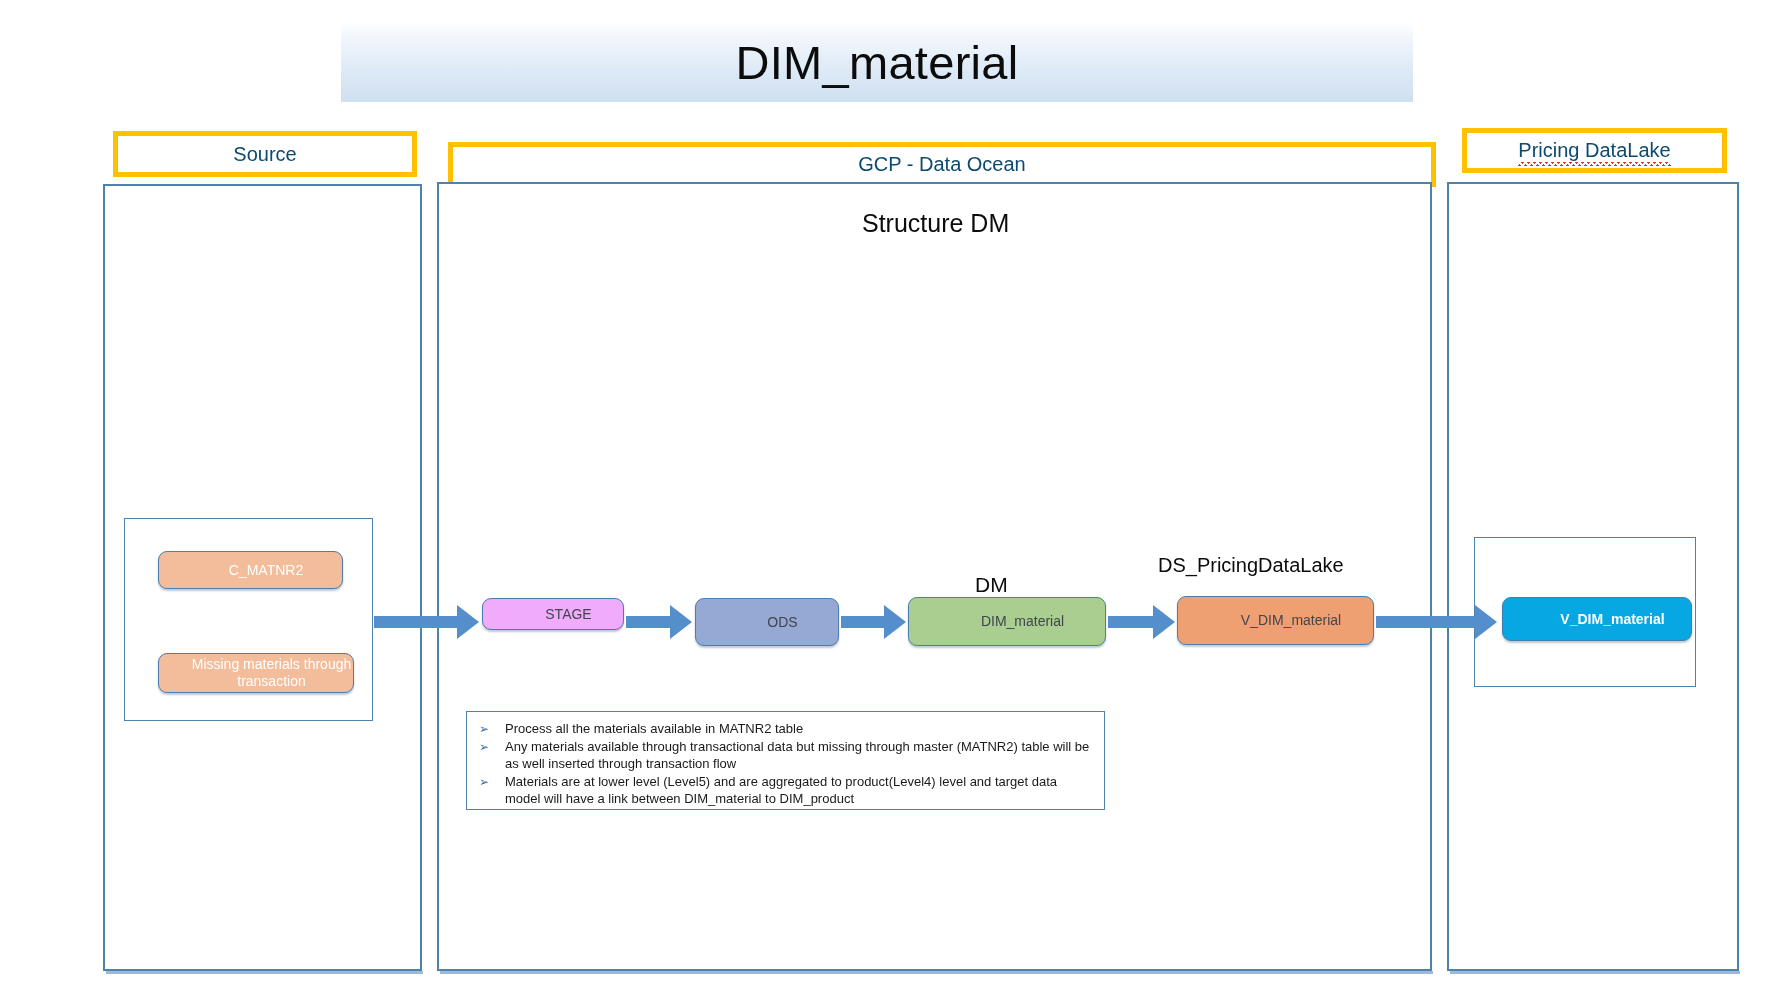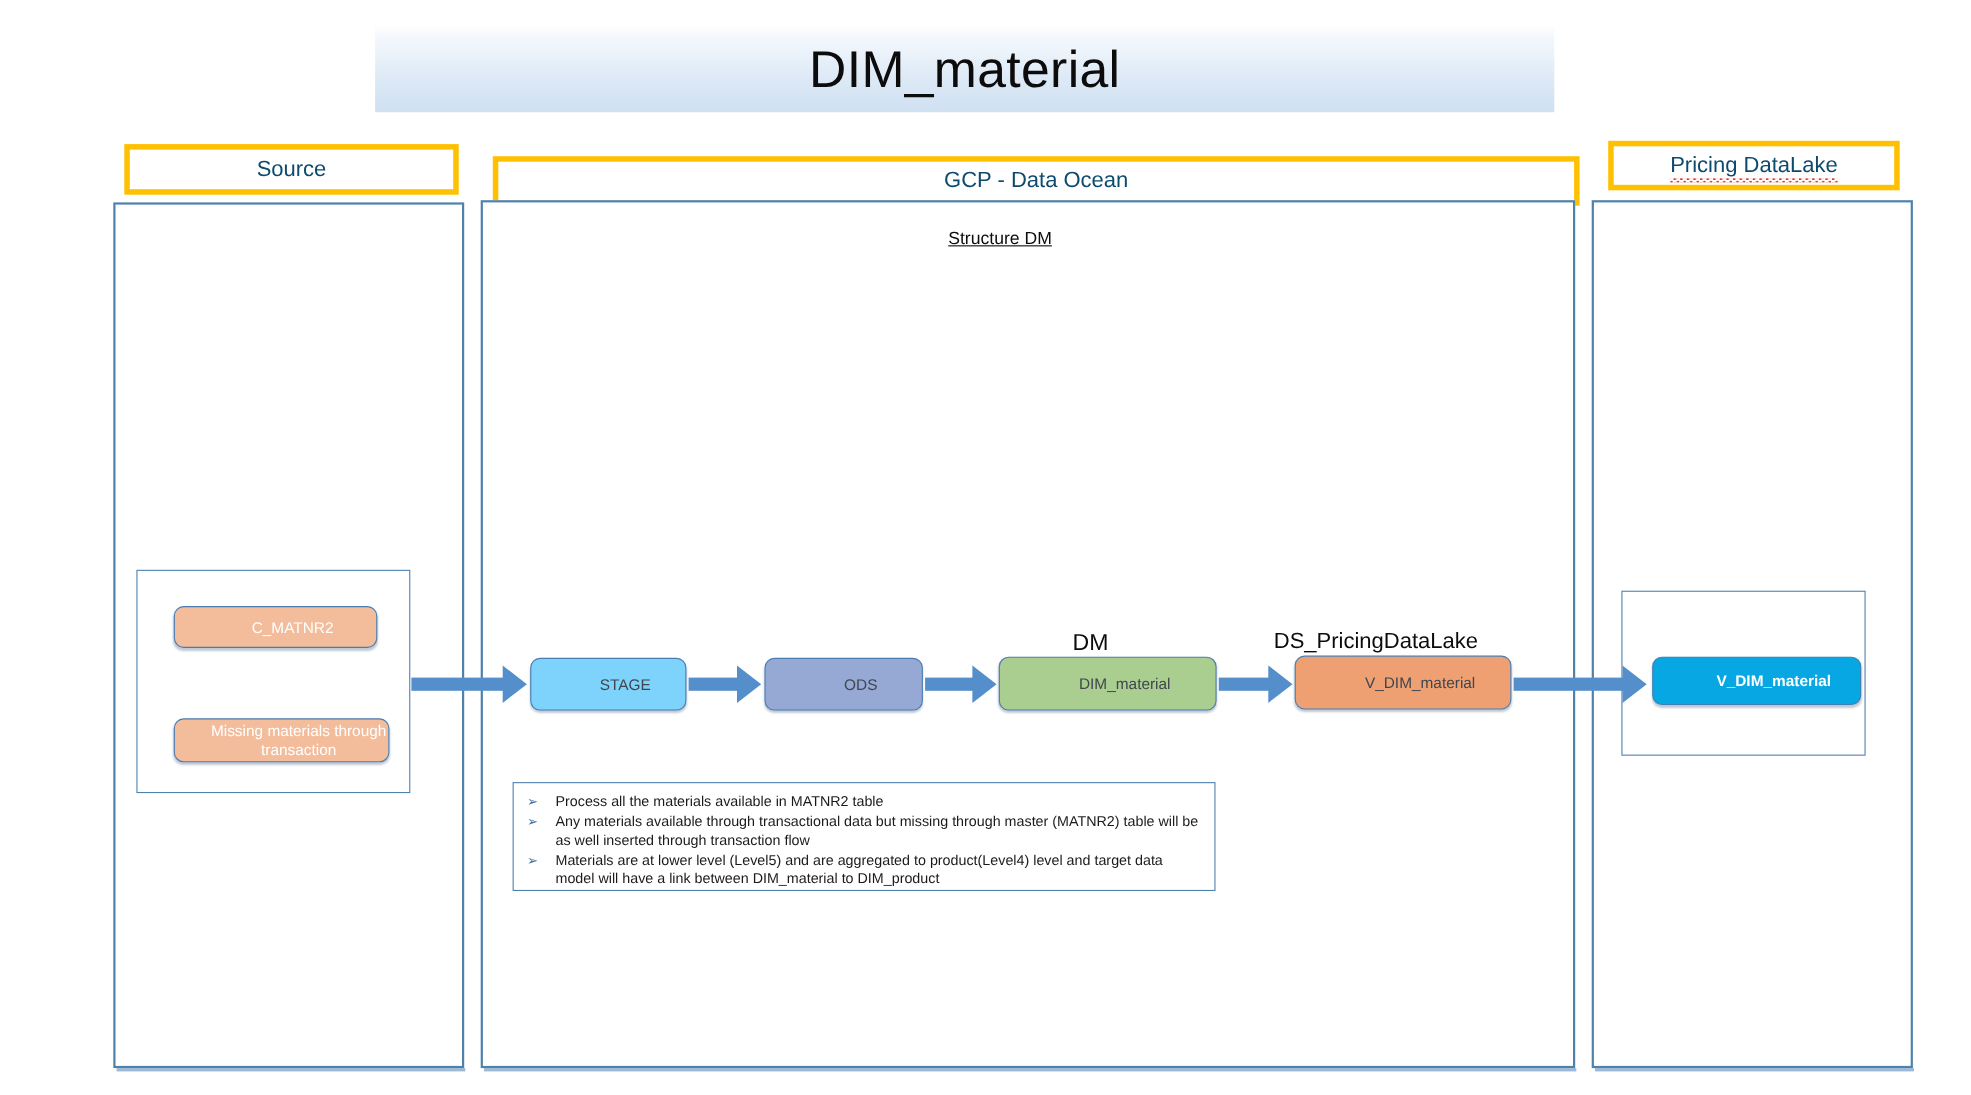--- a/index.html
+++ b/index.html
@@ -93,24 +93,24 @@
   #lane-gcp      { left: 437px;  top: 182px; width: 995px; height: 789px; }
   #lane-pricing  { left: 1447px; top: 182px; width: 292px; height: 789px; }
 
   
   .free-label {
     position: absolute;
     font-size: 20px;
     color: #0c0c0c;
     white-space: nowrap;
   }
-  #label-structure-dm { left: 862px;  top: 209px; font-size: 16px; text-decoration: underline; }
+  #label-structure-dm { left: 862px;  top: 209px; font-size: 25px; }
   #label-sap-bw       { left: 198px;  top: 516px; font-size: 22px; }
   #label-dm           { left: 975px;  top: 573px; font-size: 21px; }
-  #label-ds-pricing   { left: 1158px; top: 572px; font-size: 20px; }
+  #label-ds-pricing   { left: 1158px; top: 554px; font-size: 20px; }
   #label-dataocean    { left: 1535px; top: 572px; font-size: 22px; }
 
   
   .sub-box {
     position: absolute;
     box-sizing: border-box;
     border: 1.5px solid #4f81ad;
     background: #ffffff;
   }
   #box-sap-bw    { left: 124px;  top: 518px; width: 249px; height: 203px; }
@@ -133,22 +133,22 @@
   }
   #chip-cmatnr2 {
     left: 158px; top: 551px; width: 185px; height: 38px;
     background: #f3bc9b; color: #ffffff;
   }
   #chip-missing {
     left: 158px; top: 653px; width: 196px; height: 40px;
     background: #f3bc9b; color: #ffffff;
   }
   #chip-stage {
-    left: 482px; top: 598px; width: 142px; height: 48px;
-    background: #7dd3fc; color: #41464d;
+    left: 482px; top: 598px; width: 142px; height: 32px;
+    background: #f0abfc; color: #41464d;
   }
   #chip-ods {
     left: 695px; top: 598px; width: 144px; height: 48px;
     background: #95a9d4; color: #41464d;
   }
   #chip-dim-material {
     left: 908px; top: 597px; width: 198px; height: 49px;
     background: #a9ce8f; color: #41464d;
   }
   #chip-v-dim-material-ds {

